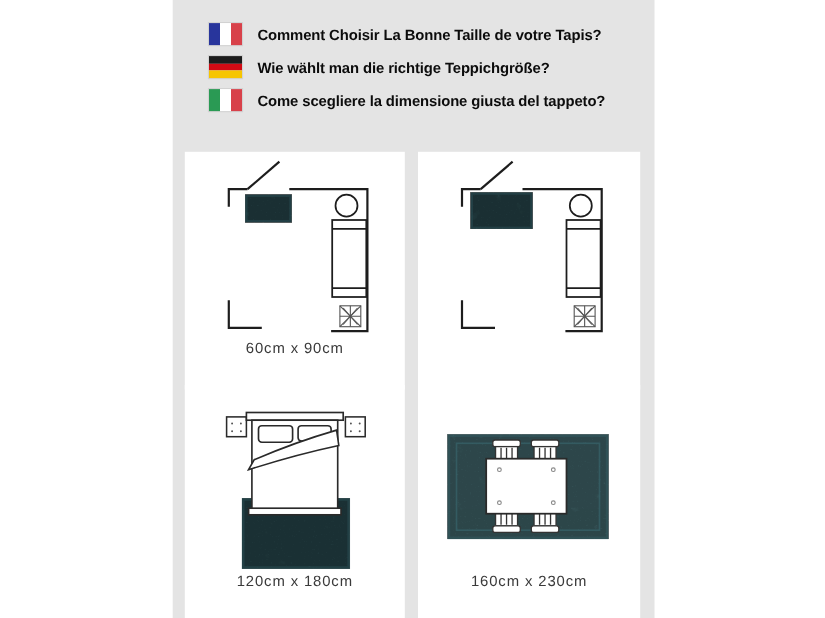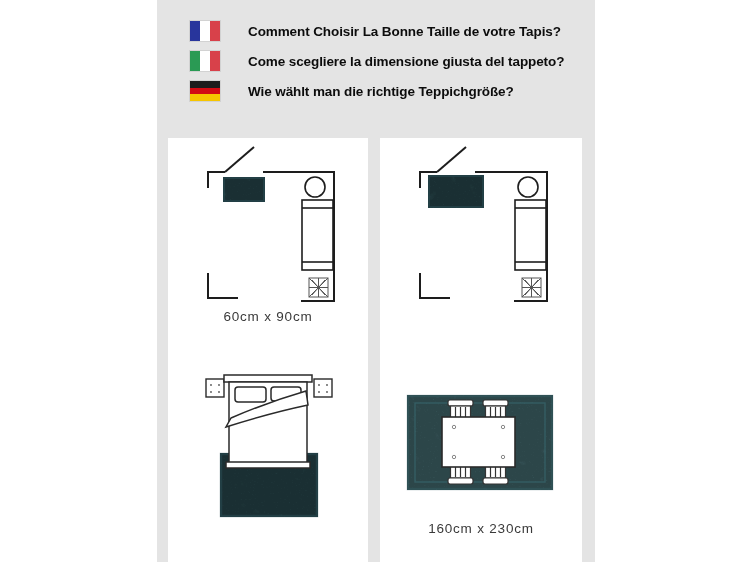--- a/index.html
+++ b/index.html
@@ -15,21 +15,21 @@
   .hrow { display:flex; align-items:center; height:20px; margin-bottom:10px; }
   .flag { width:30px; height:20px; flex:0 0 30px; display:flex; position:relative;
           box-shadow:0 0 0 1px rgba(0,0,0,0.08); }
   .flag .v { flex:1; height:100%; }
   .flag-stack { flex-direction:column; }
   .flag-stack .h { width:100%; flex:1; }
   .crest { position:absolute; left:7px; top:7px; width:6px; height:7px;
            background:#b5122d; border-radius:1px; }
   .crest:after { content:""; position:absolute; left:1.5px; top:2px; width:3px;
                  height:3px; background:#f6c500; border-radius:50%; }
-  .htext { font-size:13.5px; font-weight:bold; color:#0c0c0c; margin-left:28px;
+  .htext { font-size:13.5px; font-weight:bold; color:#0c0c0c; margin-left:14px;
            letter-spacing:-0.1px; white-space:nowrap; }
 
   
   .panel { position:absolute; background:#ffffff; width:200px; height:216px; }
   #panel-1 { left:11px;  top:138px; }
   #panel-2 { left:223px; top:138px; width:202px; }
   #panel-3 { left:11px;  top:350px; }
   #panel-4 { left:223px; top:350px; width:202px; }
   .panel svg { position:absolute; left:0; top:0; width:100%; height:168px; display:block; }
   .size-label { position:absolute; left:0; right:0; top:168px; height:26px;
@@ -61,35 +61,35 @@
         <div class="flag">
           <div class="v" style="background:#28359c"></div>
           <div class="v" style="background:#ffffff"></div>
           <div class="v" style="background:#d8414a"></div>
         </div>
         <div class="htext">Comment Choisir La Bonne Taille de votre Tapis?</div>
       </div>
 
 
       <div class="hrow">
+        <div class="flag flag-stack">
+          <div class="h" style="background:#1c1c1c"></div>
+          <div class="h" style="background:#d20b14"></div>
+          <div class="h" style="background:#f6c500"></div>
+        </div>
+        <div class="htext">Wie wählt man die richtige Teppichgröße?</div>
+      </div>
+
+      <div class="hrow">
         <div class="flag">
           <div class="v" style="background:#2a9a54"></div>
           <div class="v" style="background:#ffffff"></div>
           <div class="v" style="background:#d8414a"></div>
         </div>
         <div class="htext">Come scegliere la dimensione giusta del tappeto?</div>
-      </div>
-
-      <div class="hrow">
-        <div class="flag flag-stack">
-          <div class="h" style="background:#1c1c1c"></div>
-          <div class="h" style="background:#d20b14"></div>
-          <div class="h" style="background:#f6c500"></div>
-        </div>
-        <div class="htext">Wie wählt man die richtige Teppichgröße?</div>
       </div>
     </div>
 
     <div class="panel" id="panel-1">
       <svg viewBox="0 0 200 168">
         <g stroke="#1d1d1d" stroke-width="2" fill="none">
           <polyline points="40,50 40,34 57,34"></polyline>
           <line x1="57" y1="34" x2="86" y2="9"></line>
           <polyline points="95,34 166,34 166,163 133,163"></polyline>
           <polyline points="40,135 40,160 70,160"></polyline>
@@ -175,20 +175,21 @@
         </g>
         <g fill="#ffffff" stroke="#2a2a2a" stroke-width="1.5">
           <rect x="56" y="25" width="88" height="7"></rect>
           <rect x="61" y="32" width="78" height="82"></rect>
           <rect x="67" y="37" width="31" height="15" rx="3"></rect>
           <rect x="103" y="37" width="30" height="14" rx="3"></rect>
           <path d="M 138,41 Q 100,52 63,68 L 58,77 Q 102,63 140,55 Z"></path>
           <rect x="58" y="112" width="84" height="6"></rect>
         </g>
       </svg>
+      <div class="size-label">120cm x 180cm</div>
     </div>
 
     <div class="panel" id="panel-4">
       <svg viewBox="0 0 202 168">
         <g>
           <rect x="27" y="45" width="146" height="95" fill="#5d9198"></rect>
           <rect x="27" y="45" width="146" height="95" filter="url(#rugMottle)" opacity="0.35"></rect>
           <rect x="27" y="45" width="146" height="95" filter="url(#rugGrain)" opacity="0.25"></rect>
           <rect x="35" y="53" width="130" height="79" fill="none" stroke="#3a6d74" stroke-width="1.5" opacity="0.55"></rect>
           <rect x="28" y="46" width="144" height="93" fill="none" stroke="#35626a" stroke-width="2.5" opacity="0.4"></rect>

